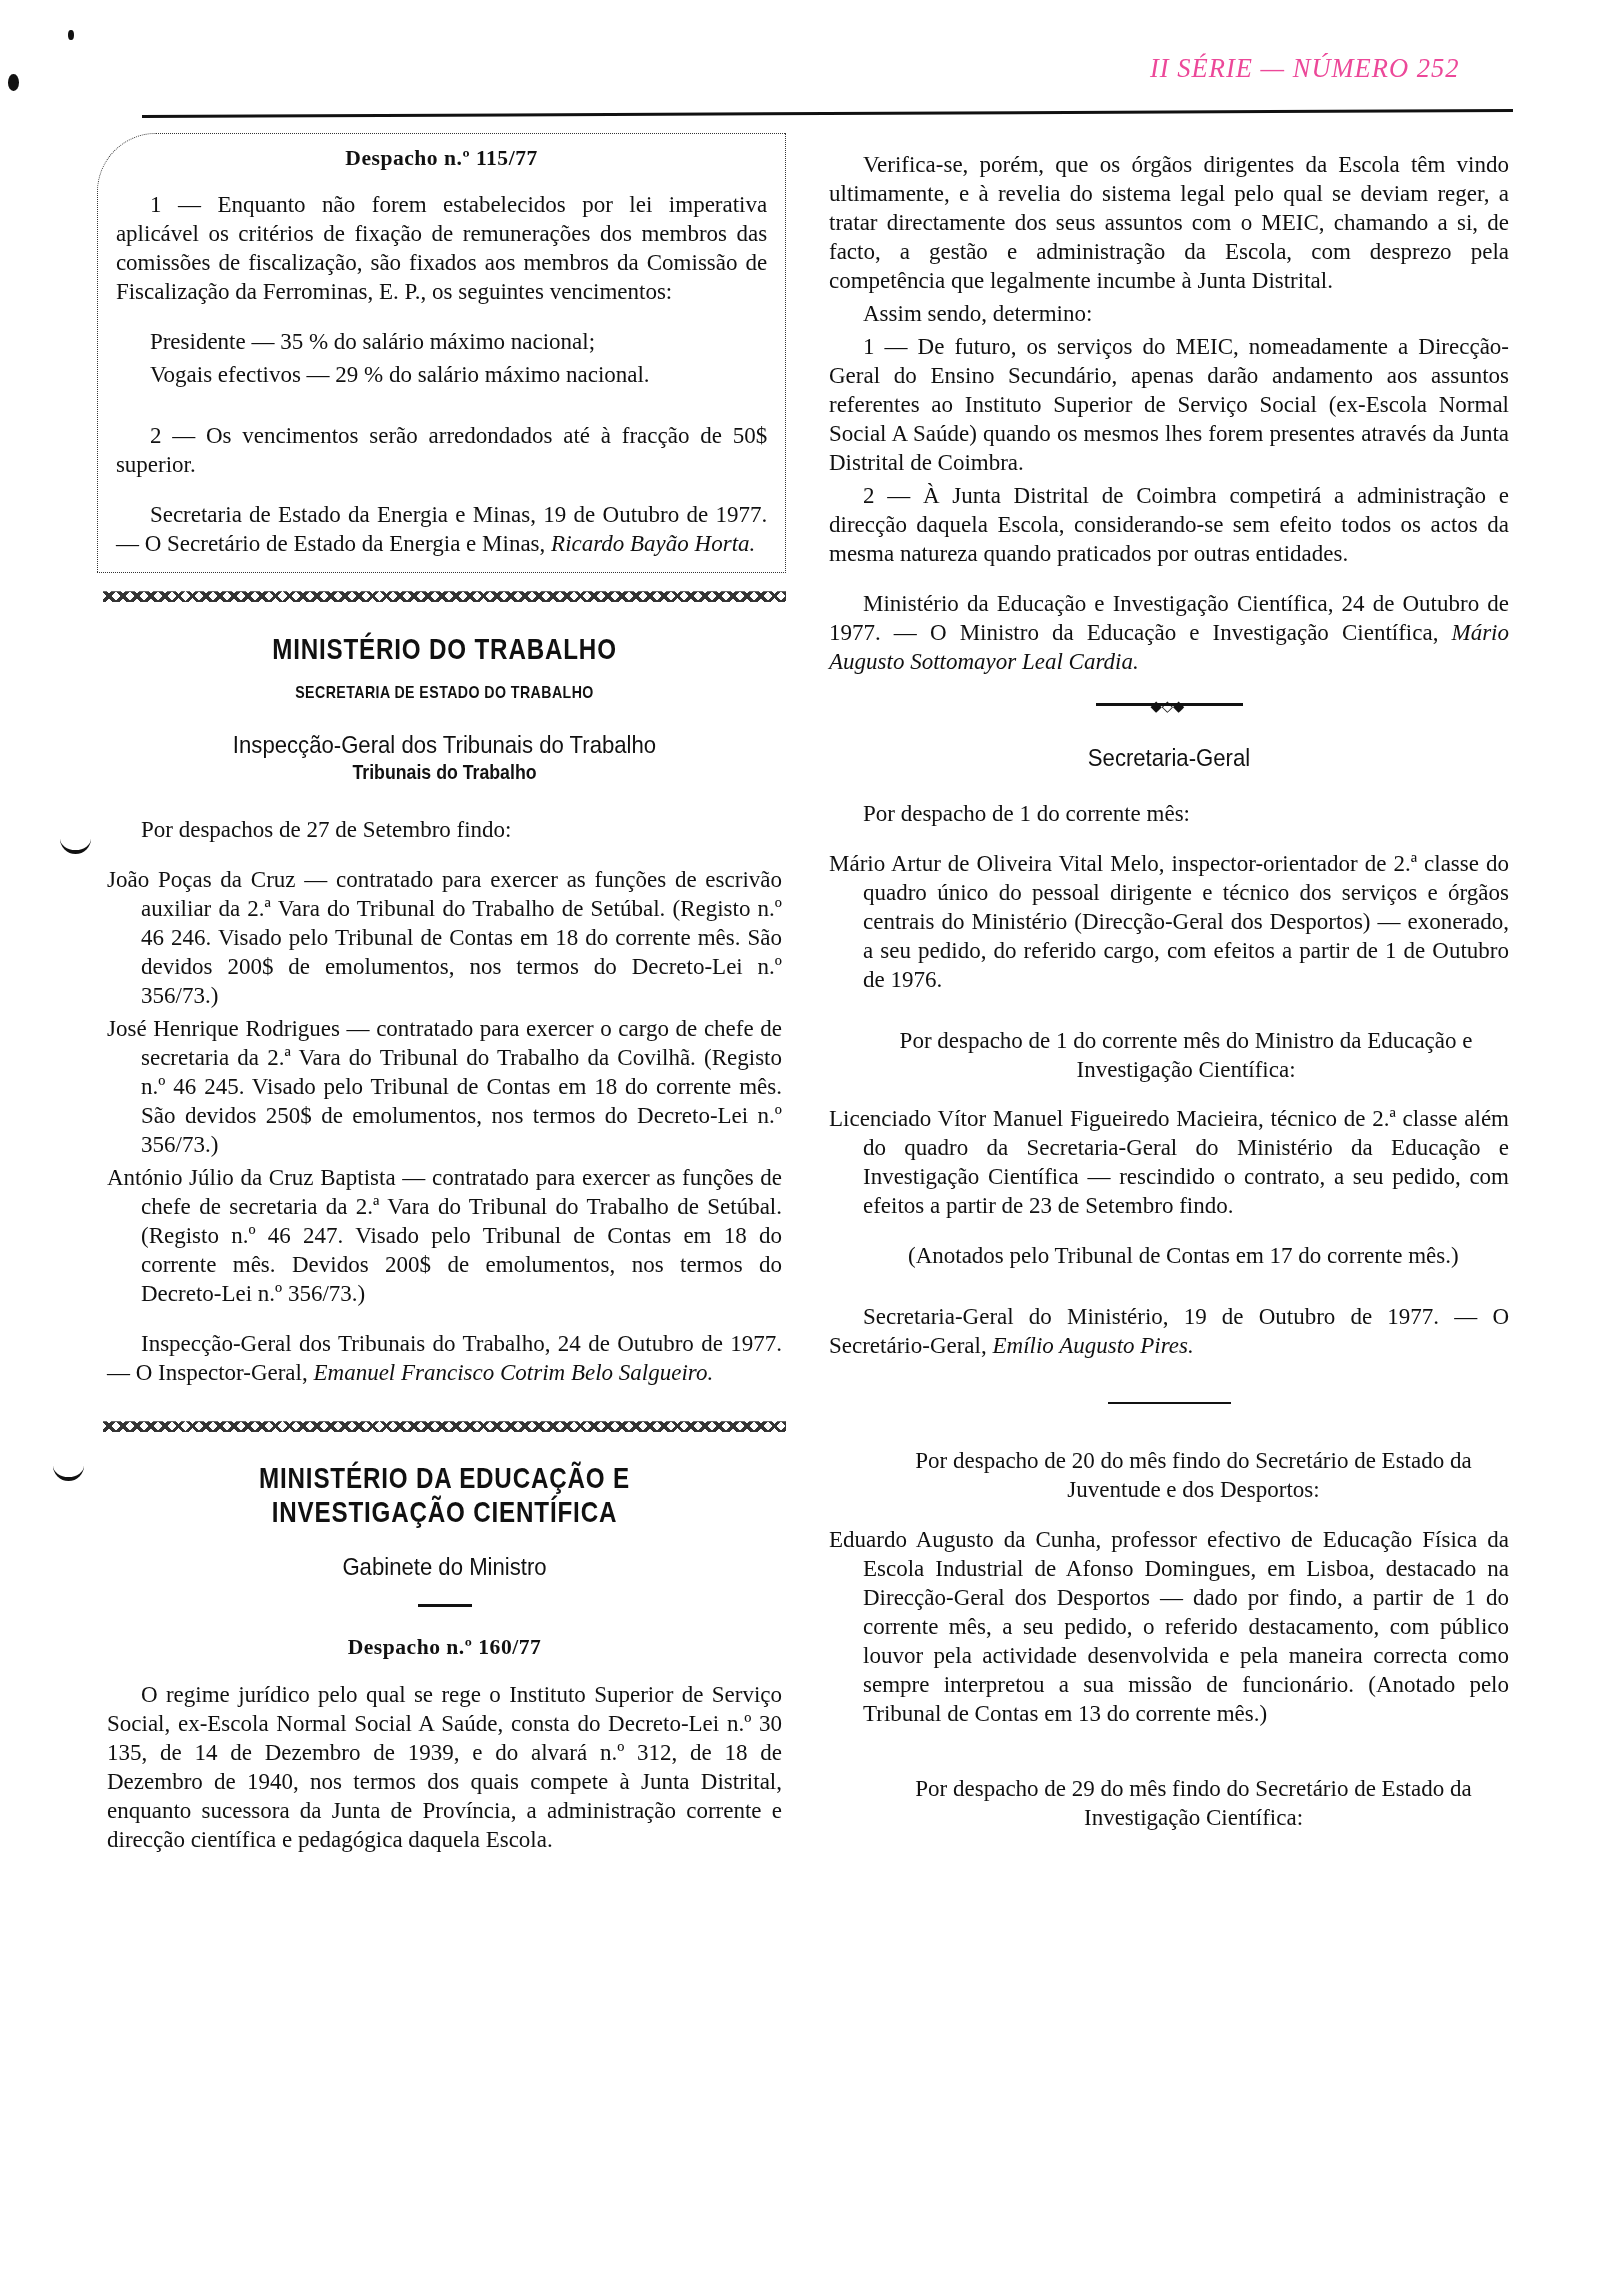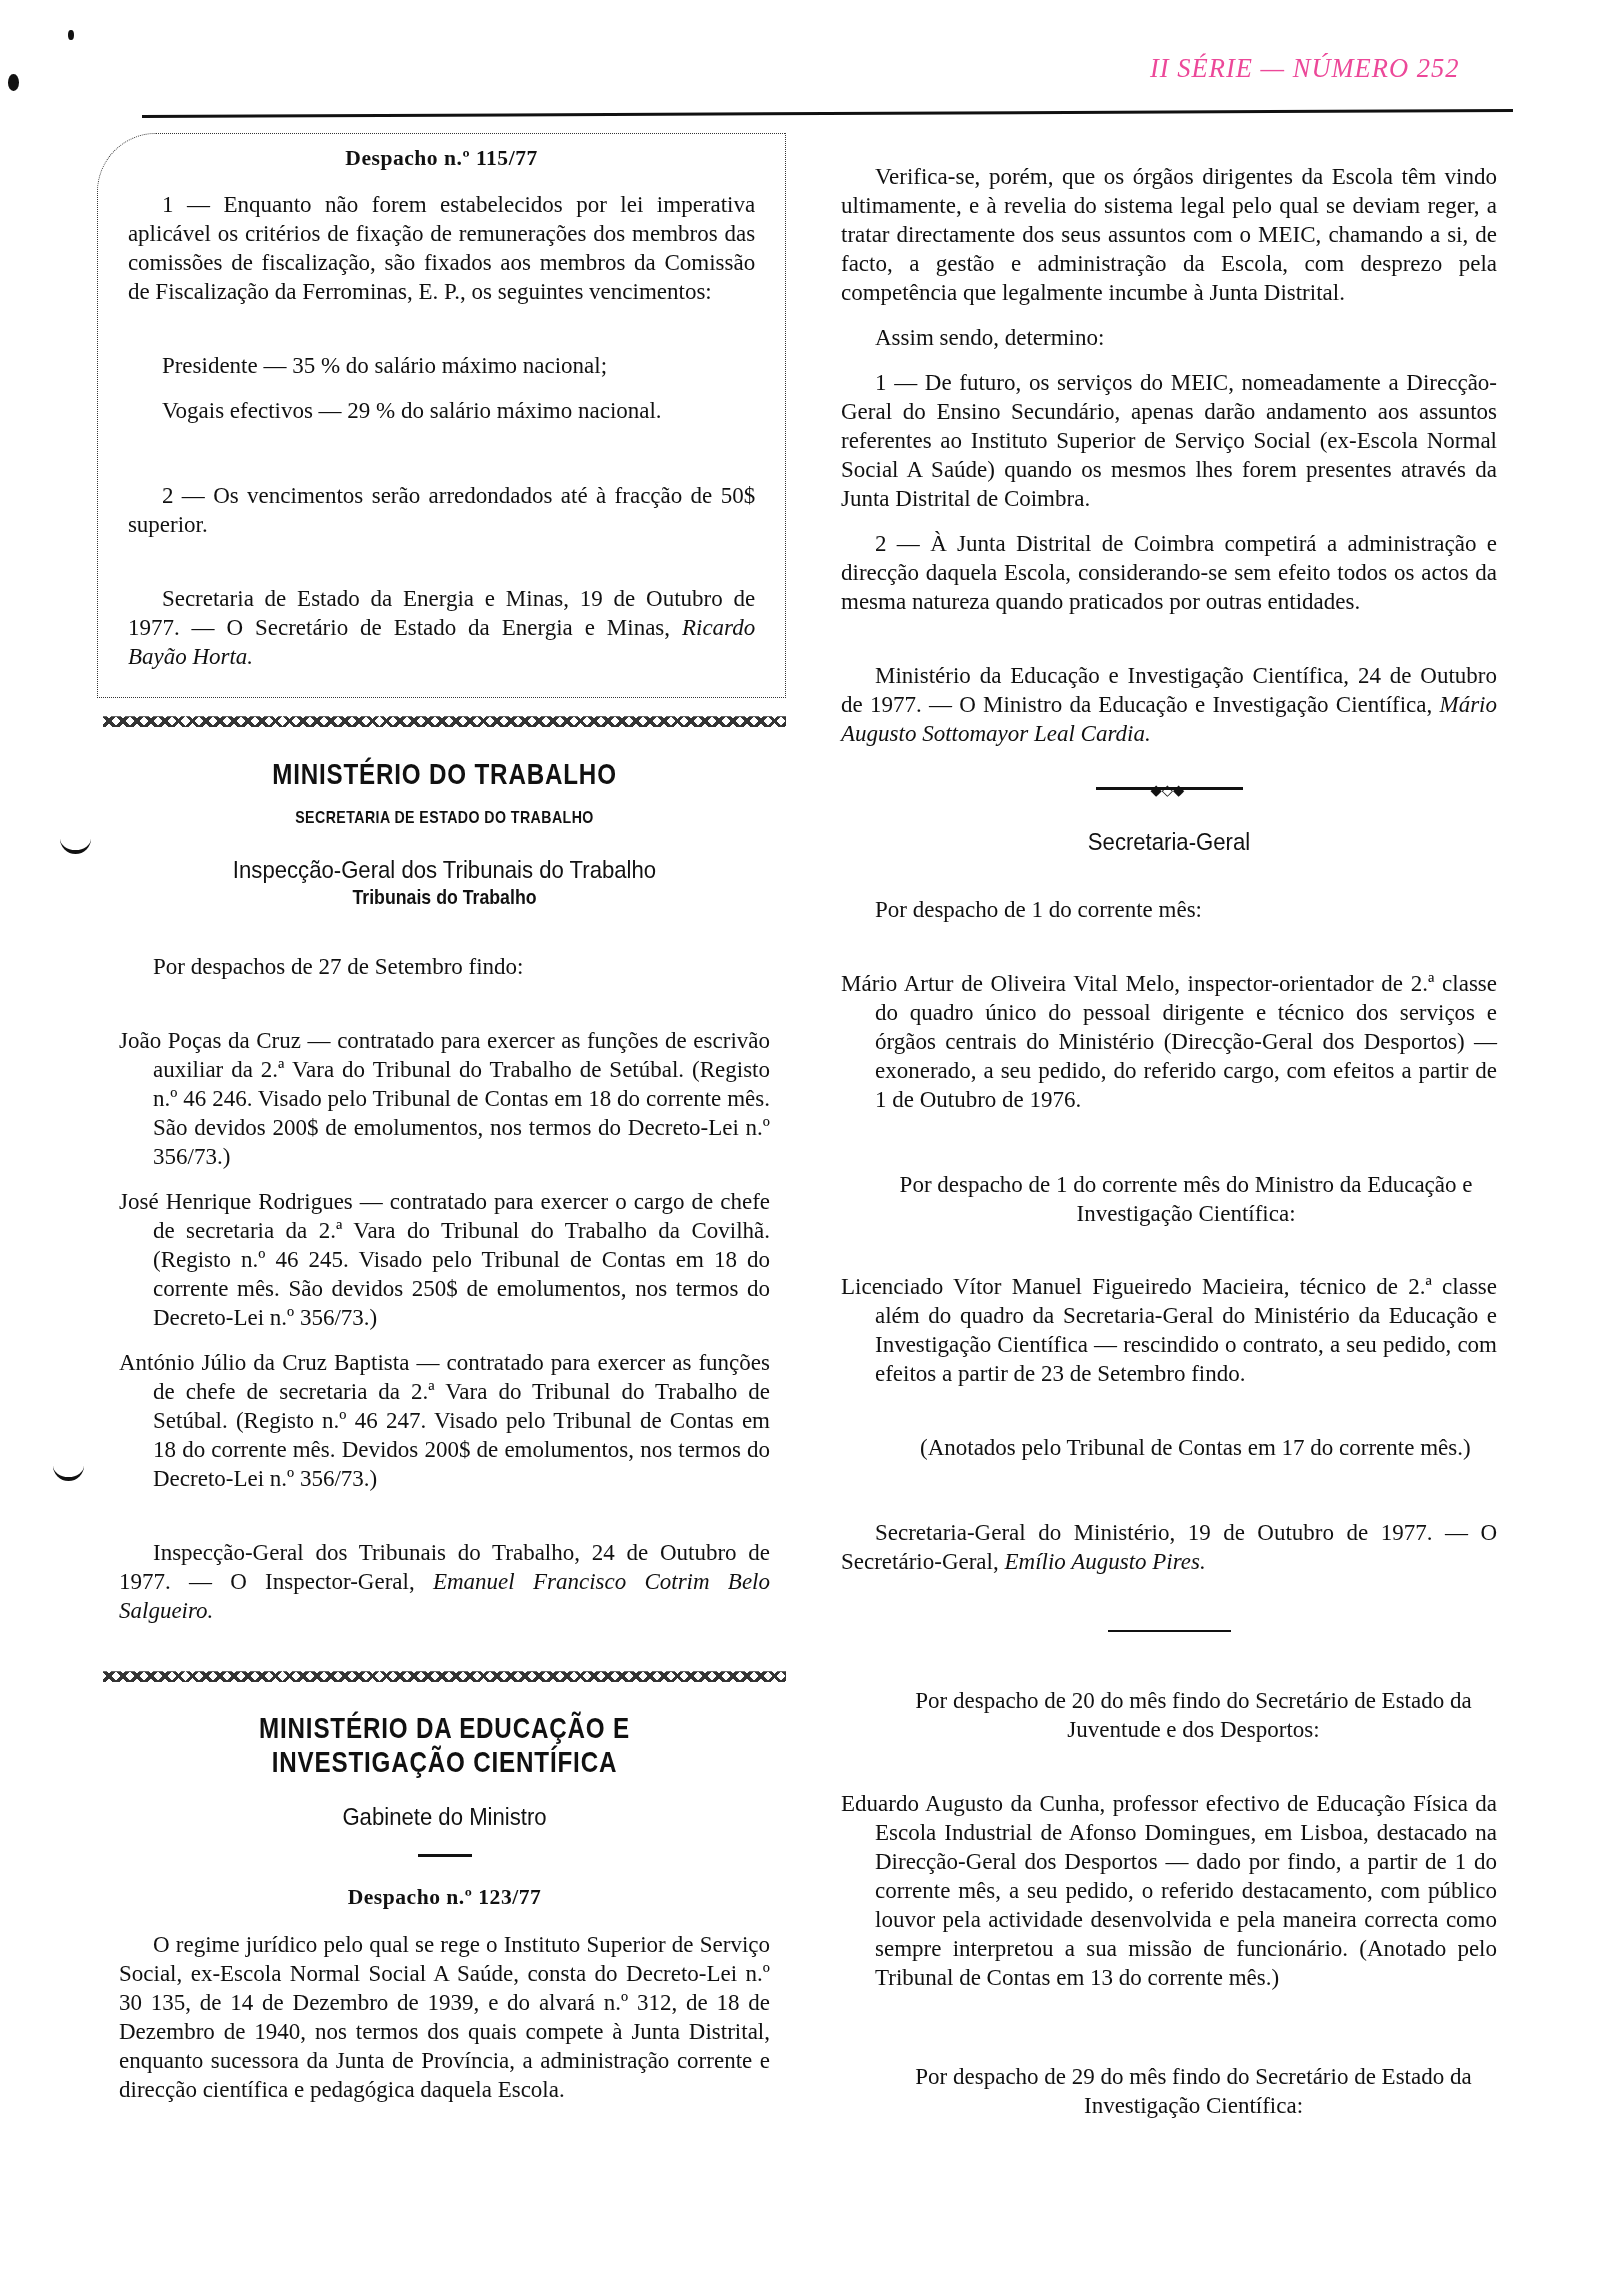--- a/index.html
+++ b/index.html
@@ -6,21 +6,21 @@
   body { width:1612px; height:2295px; position:relative; overflow:hidden; color:#111; }
 
   .running-head { position:absolute; left:1150px; top:53px; font-family:"Liberation Serif", serif; font-style:italic; font-size:26.5px; letter-spacing:1px; color:#ec4899; }
   .top-rule { position:absolute; left:142px; top:112px; width:1371px; height:3.4px; background:#111; transform:rotate(-0.25deg); }
   .blot { position:absolute; background:#111; border-radius:50%; }
 
   .col { position:absolute; font-family:"Liberation Serif", serif; font-size:23px; line-height:29px; text-align:justify; }
   .col-left { left:103px; top:133px; width:683px; }
   .col-right { left:825px; top:133px; width:688px; }
 
-  p { margin:16px; }
+  p { margin:4px; }
   .indent { text-indent:34px; }
   .hang { padding-left:34px; text-indent:-34px; }
   .center { text-align:center; }
   .it { font-style:italic; }
 
   .boxed { position:relative; padding:6.9px 13.8px 10.8px 13.8px; border-top:1.5px dotted #333; border-right:1.5px dotted #333; border-bottom:1.5px dotted #333; border-left:1.5px dotted #333; border-top-left-radius:59px; margin-left:-5.9px; }
   .despacho-title { font-family:"Liberation Serif", serif; font-weight:bold; font-size:21.6px; text-align:center; margin:2.9px 0 17.7px 0; letter-spacing:0.5px; }
   .sublist { padding-left:34px; }
   .sublist p { padding-left:34px; text-indent:-34px; }
   .gap-s { height:12.8px; }
@@ -90,21 +90,21 @@
   <div class="gap-s"></div>
   <div class="zigzag"></div>
 
   <div class="gap-s"></div>
   <div class="ministry">MINISTÉRIO DA EDUCAÇÃO E INVESTIGAÇÃO CIENTÍFICA</div>
   <div class="gap-m"></div>
   <div class="subhead">Gabinete do Ministro</div>
   <div class="gap-m"></div>
   <div class="short-rule"></div>
   <div class="gap-m"></div>
-  <div class="despacho-title">Despacho n.º 123/77</div>
+  <div class="despacho-title">Despacho n.º 160/77</div>
   <p class="indent">O regime jurídico pelo qual se rege o Instituto Superior de Serviço Social, ex-Escola Normal Social A Saúde, consta do Decreto-Lei n.º 30 135, de 14 de Dezembro de 1939, e do alvará n.º 312, de 18 de Dezembro de 1940, nos termos dos quais compete à Junta Distrital, enquanto sucessora da Junta de Província, a administração corrente e direcção científica e pedagógica daquela Escola.</p>
 </div>
 
 <div class="col col-right">
   <div class="gap-s"></div>
   <p class="indent">Verifica-se, porém, que os órgãos dirigentes da Escola têm vindo ultimamente, e à revelia do sistema legal pelo qual se deviam reger, a tratar directamente dos seus assuntos com o MEIC, chamando a si, de facto, a gestão e administração da Escola, com desprezo pela competência que legalmente incumbe à Junta Distrital.</p>
   <p class="indent">Assim sendo, determino:</p>
   <p class="indent">1 — De futuro, os serviços do MEIC, nomeadamente a Direcção-Geral do Ensino Secundário, apenas darão andamento aos assuntos referentes ao Instituto Superior de Serviço Social (ex-Escola Normal Social A Saúde) quando os mesmos lhes forem presentes através da Junta Distrital de Coimbra.</p>
   <p class="indent">2 — À Junta Distrital de Coimbra competirá a administração e direcção daquela Escola, considerando-se sem efeito todos os actos da mesma natureza quando praticados por outras entidades.</p>
   <div class="gap-s"></div>

